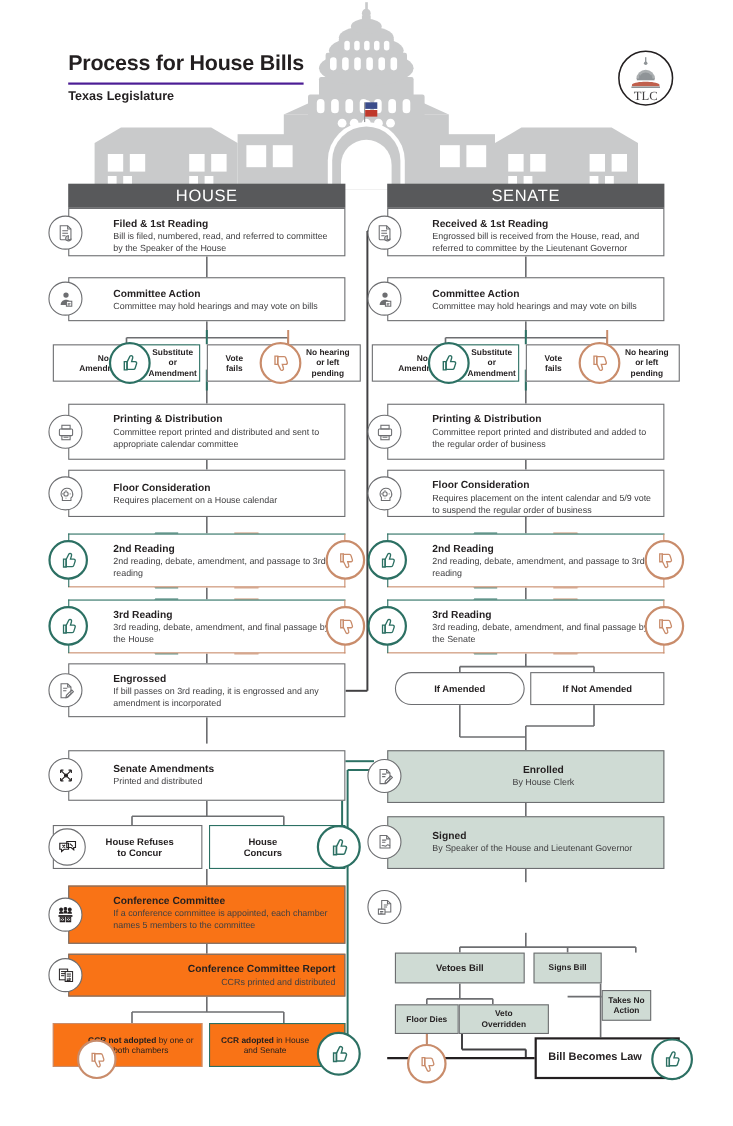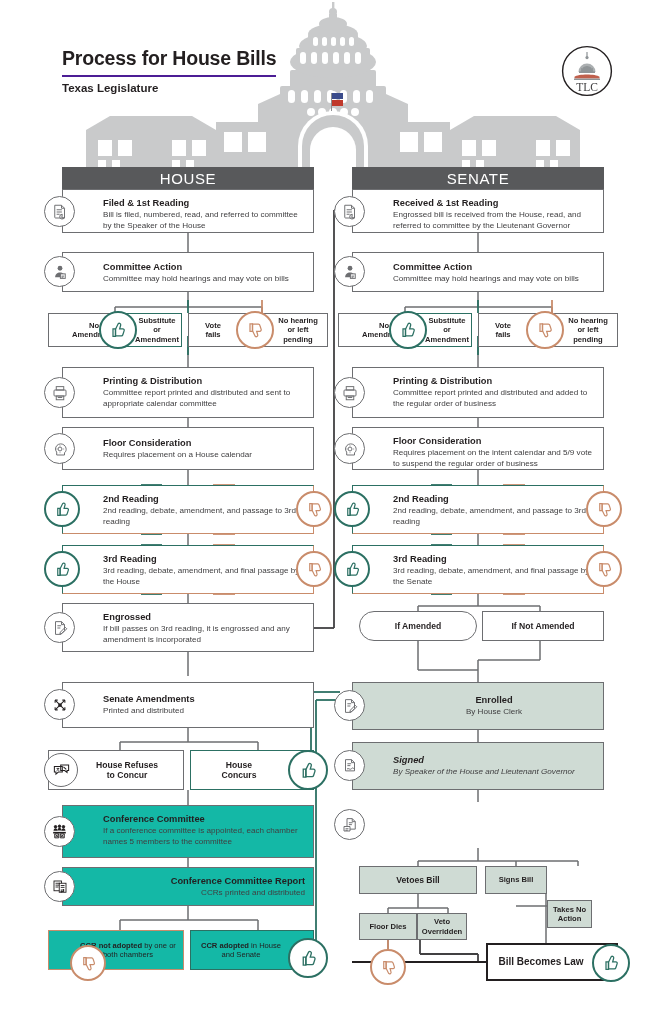--- a/index.html
+++ b/index.html
@@ -35,21 +35,21 @@
   }
 
   
   svg.lines { position:absolute; left:0; top:0; width:666px; height:1024px; overflow:visible; }
 
   
   .box {
     position:absolute; background:#fff; border:1.4px solid #6d6e71;
   }
   .box.shade-green { background:#cfdbd4; }
-  .box.shade-peach { background:#14b8a6; }
+  .box.shade-peach { background:#f97316; }
   .box.bdr-teal   { border-color:#2c7063; }
   .box.bdr-salmon { border-color:#c98c6b; }
   .box.bdr-dark   { border-color:#231f20; border-width:2px; }
   .box.bdr-split-lr {
     border-left-color:#2c7063; border-top-color:#2c7063;
     border-right-color:#c98c6b; border-bottom-color:#c98c6b;
   }
 
   .bhead { font-size:9.3px; font-weight:bold; color:#231f20; line-height:1.18; }
   .bbody { font-size:8.1px; color:#414042; line-height:1.32; margin-top:1.5px; }
@@ -692,21 +692,21 @@
   <div class="badge" style="left:334px; top:690px; width:31px; height:31px;">
     <svg width="18" height="18" viewBox="0 0 24 24" stroke="#6d6e71" fill="none" stroke-width="1.3">
       <path d="M6 3.5h8l4 4v8l-5 5H6z"></path>
         <path d="M14 3.5v4h4"></path>
         <path d="M8.5 9h5M8.5 12h4"></path>
       <path d="M19 11l2 2-6.5 6.5-2.6.6.6-2.6z"></path>
     </svg>
   </div>
 
   <div class="box shade-green" style="left:352px; top:742px; width:252px; height:48px;">
-    <div class="blk" style="padding-top:12px;font-style:italic;">
+    <div class="blk" style="padding-top:12px;">
       <div class="bhead">Signed</div>
       <div class="bbody">By Speaker of the House and Lieutenant Governor</div>
     </div>
   </div>
   <div class="badge" style="left:334px; top:750px; width:31px; height:31px;">
     <svg width="18" height="18" viewBox="0 0 24 24" stroke="#6d6e71" fill="none" stroke-width="1.3">
       <path d="M6 3.5h8l4 4v11H6z"></path>
         <path d="M14 3.5v4h4"></path>
         <path d="M8.5 9h5M8.5 11.5h4"></path>
       <path d="M8 16c2-2 4 2 6-.5s3 1 4 0"></path>
@@ -730,21 +730,21 @@
     <div class="ctr small">Signs Bill</div>
   </div>
   <div class="box shade-green" style="left:547px; top:900px; width:45px; height:28px;">
     <div class="ctr small" style="white-space:pre-line;">Takes No
 Action</div>
   </div>
 
   <div class="box shade-green" style="left:359px; top:913px; width:58px; height:27px;">
     <div class="ctr small">Floor Dies</div>
   </div>
-  <div class="box shade-green" style="left:417px; top:913px; width:50px; height:27px;">
+  <div class="box shade-green" style="left:417px; top:913px; width:82px; height:27px;">
     <div class="ctr small" style="white-space:pre-line;">Veto
 Overridden</div>
   </div>
   <div class="badge salmon" style="left:370px; top:949px; width:36px; height:36px;">
     <svg width="19" height="19" viewBox="0 0 24 24" stroke="#c98c6b" fill="none" stroke-width="1.5">
       <path d="M6 4.5h3v9H6z"></path>
         <path d="M9 13l3.2 6.5a1.8 1.8 0 0 0 3-1.8L14 13.5h3.8a1.7 1.7 0 0 0 1.6-2.2l-1.6-5A1.8 1.8 0 0 0 16.1 5H9z"></path>
     </svg>
   </div>
 

